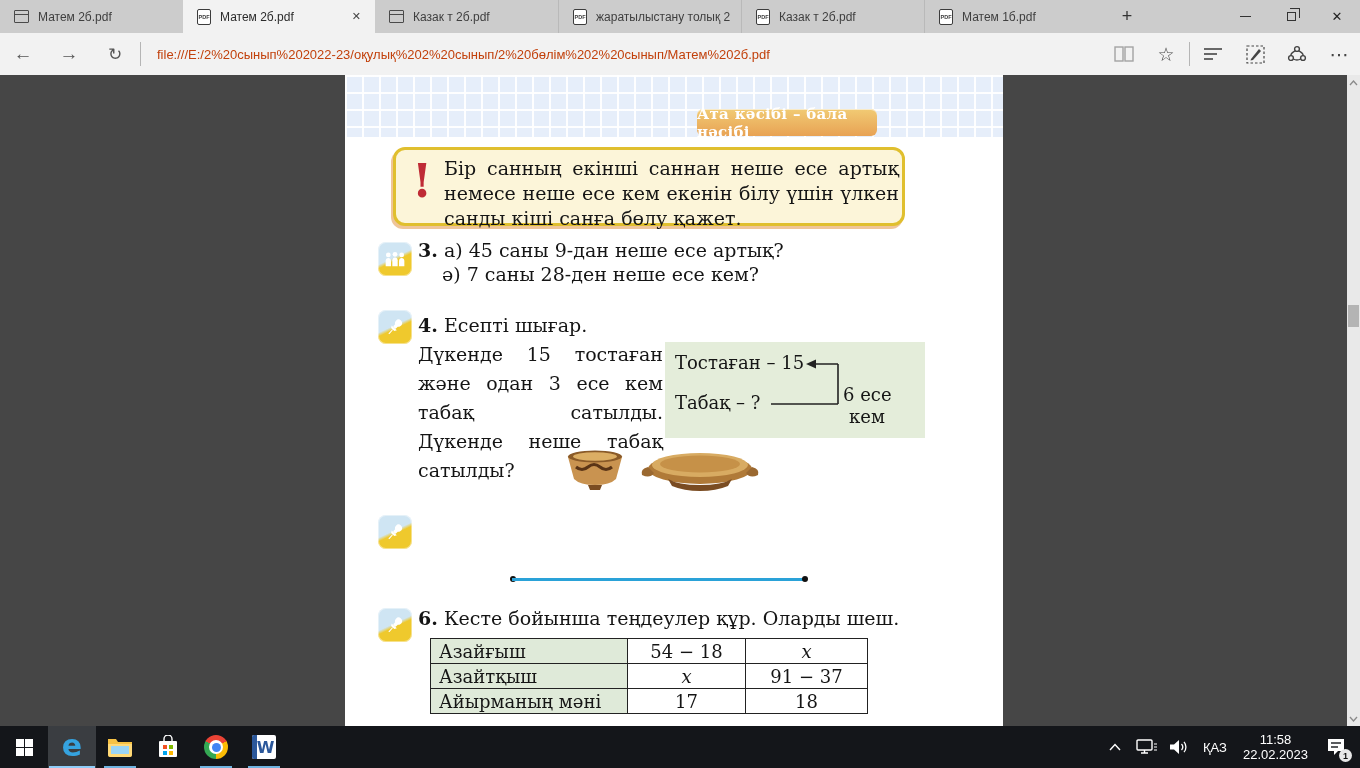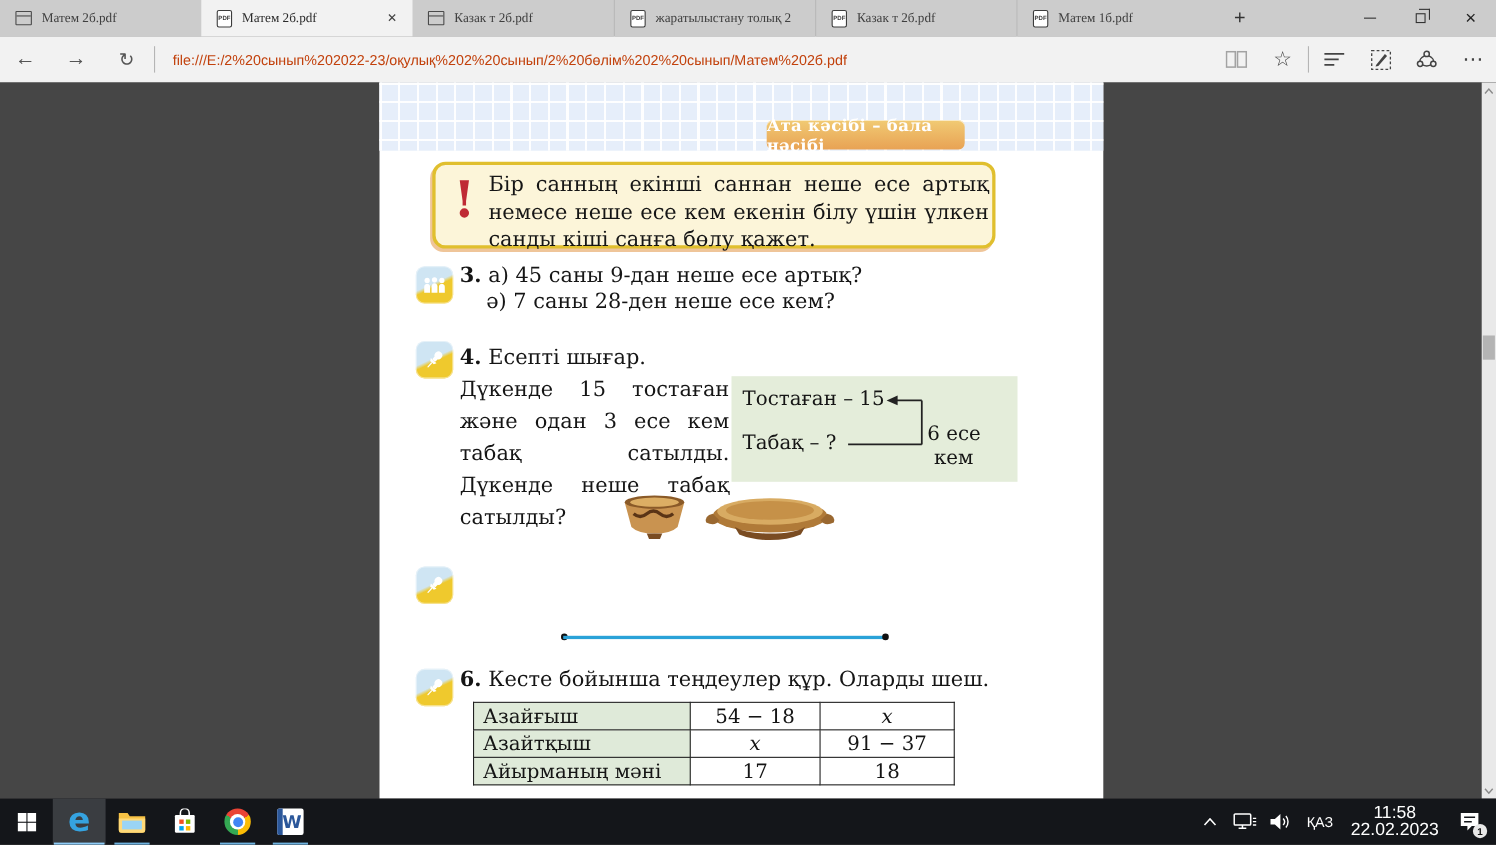--- a/index.html
+++ b/index.html
@@ -7,21 +7,21 @@
               font-family:"Liberation Sans", sans-serif; }
   .screen { position:relative; width:1360px; height:768px; }
 
   
   .tabbar { position:absolute; left:0; top:0; width:1360px; height:33px;
             background:#cccccc; display:flex; align-items:stretch; }
   .tab { width:183px; display:flex; align-items:center; gap:9px; padding:0 10px 0 14px;
          font-size:12px; color:#3f3f3f; white-space:nowrap; overflow:hidden; position:relative; }
   .tab.sep { border-left:1px solid #b9b9b9; }
   .tab.active { width:192px; background:#f2f2f2; color:#2b2b2b; }
-  .tab-title { overflow:hidden; white-space:nowrap; flex:1;font-family:Liberation Serif, serif; }
+  .tab-title { overflow:hidden; white-space:nowrap; flex:1; }
   .tab-close { font-size:11px; color:#444; padding:2px 4px; }
   .winicon { width:15px; height:13px; border:1.5px solid #4a4a4a; border-radius:1px; position:relative; flex:none; }
   .winicon::after { content:""; position:absolute; left:0; right:0; top:2.5px; height:1.5px; background:#4a4a4a; }
   .pdficon { width:14px; height:16px; border:1.5px solid #3c3c3c; border-radius:2px; background:#fff;
              color:#3c3c3c; font-size:5.5px; font-weight:bold; display:flex; align-items:center;
              justify-content:center; letter-spacing:0; flex:none; }
   .newtab { width:40px; display:flex; align-items:center; justify-content:center;
             font-size:18px; color:#333; font-weight:300; }
   .tab-spacer { flex:1; }
   .wincontrols { display:flex; }
@@ -126,21 +126,21 @@
       background:conic-gradient(from -60deg, #ea4335 0deg 120deg, #fbbc05 120deg 240deg, #34a853 240deg 360deg);
       position:relative; }
   .chrome-icon::before { content:""; position:absolute; left:5px; top:5px; width:14px; height:14px;
       border-radius:50%; background:#fff; }
   .chrome-icon::after { content:""; position:absolute; left:7.5px; top:7.5px; width:9px; height:9px;
       border-radius:50%; background:#4285f4; }
   .tb-spacer { flex:1; }
   .tray { display:flex; align-items:center; gap:4px; padding-right:6px; color:#fff; }
   .tray-item { min-width:28px; height:42px; display:flex; align-items:center; justify-content:center; }
   .tray-lang { font-size:13px; padding:0 6px; }
-  .tray-clock { text-align:center; font-size:16px; line-height:15px; padding:2px 6px;justify-content:center; }
+  .tray-clock { text-align:center; font-size:13px; line-height:15px; padding:2px 6px;justify-content:center; }
   .tray-notif { position:relative; width:36px; }
   .notif-badge { position:absolute; right:2px; bottom:6px; width:13px; height:13px; border-radius:50%;
                  background:#e8e8e8; color:#111; font-size:9px; font-weight:bold; display:flex;
                  align-items:center; justify-content:center; }
 </style>
 </head>
 <body>
 
 <div class="screen">
 

